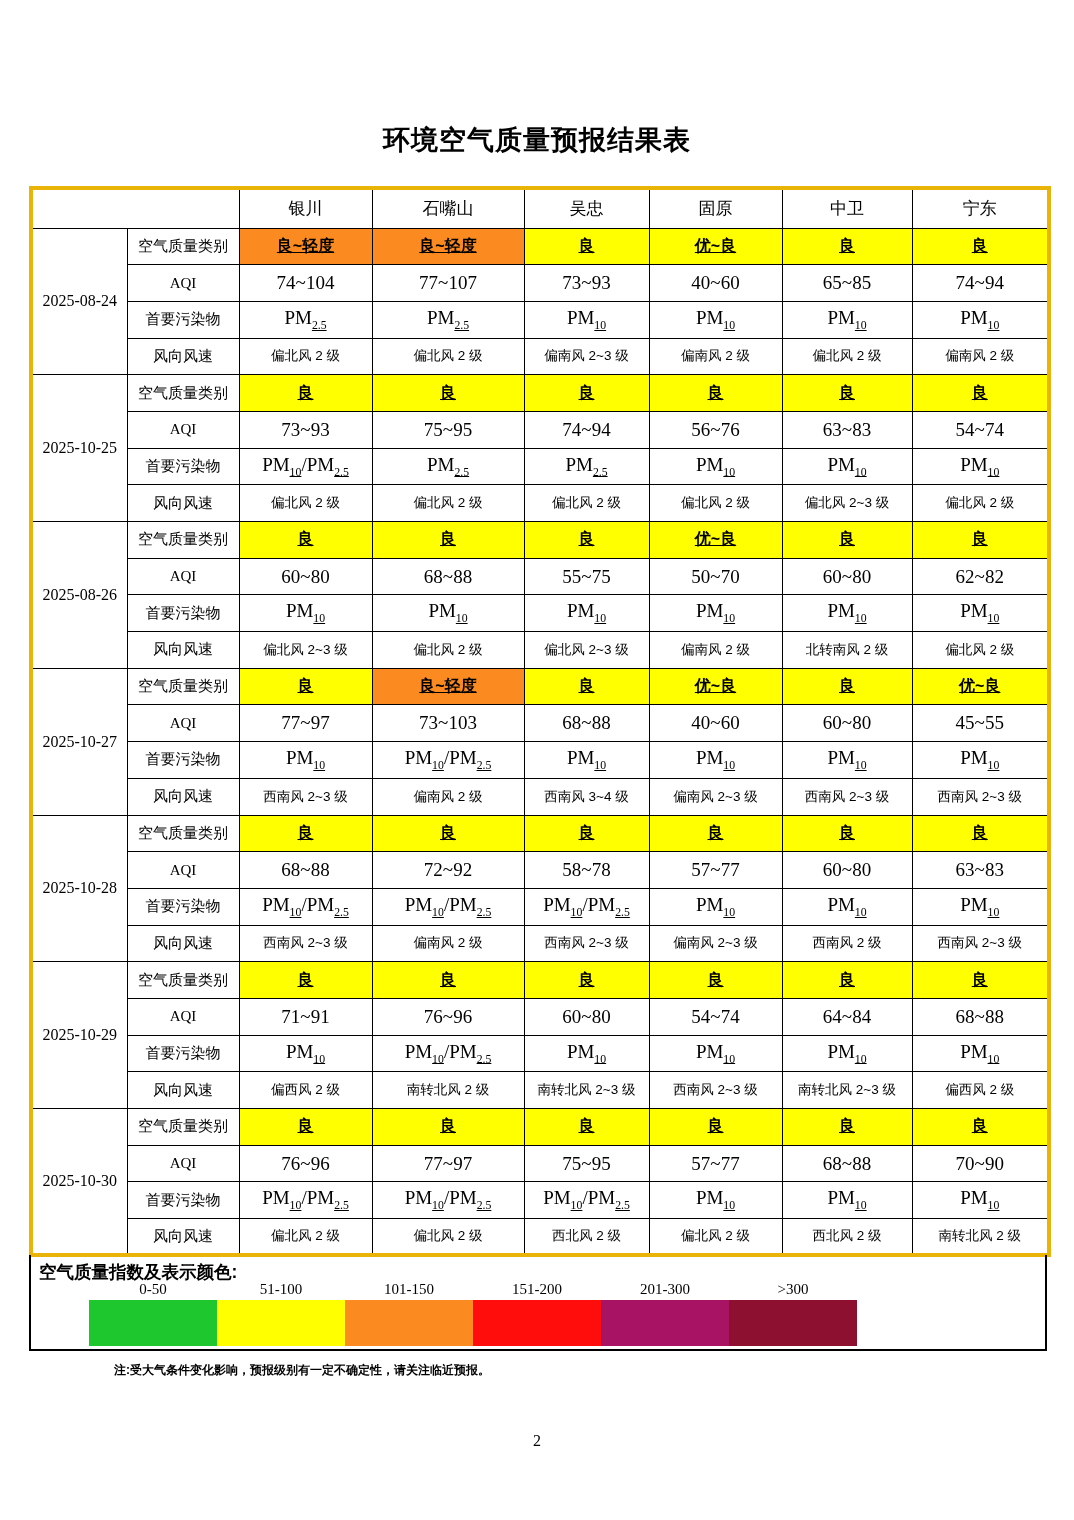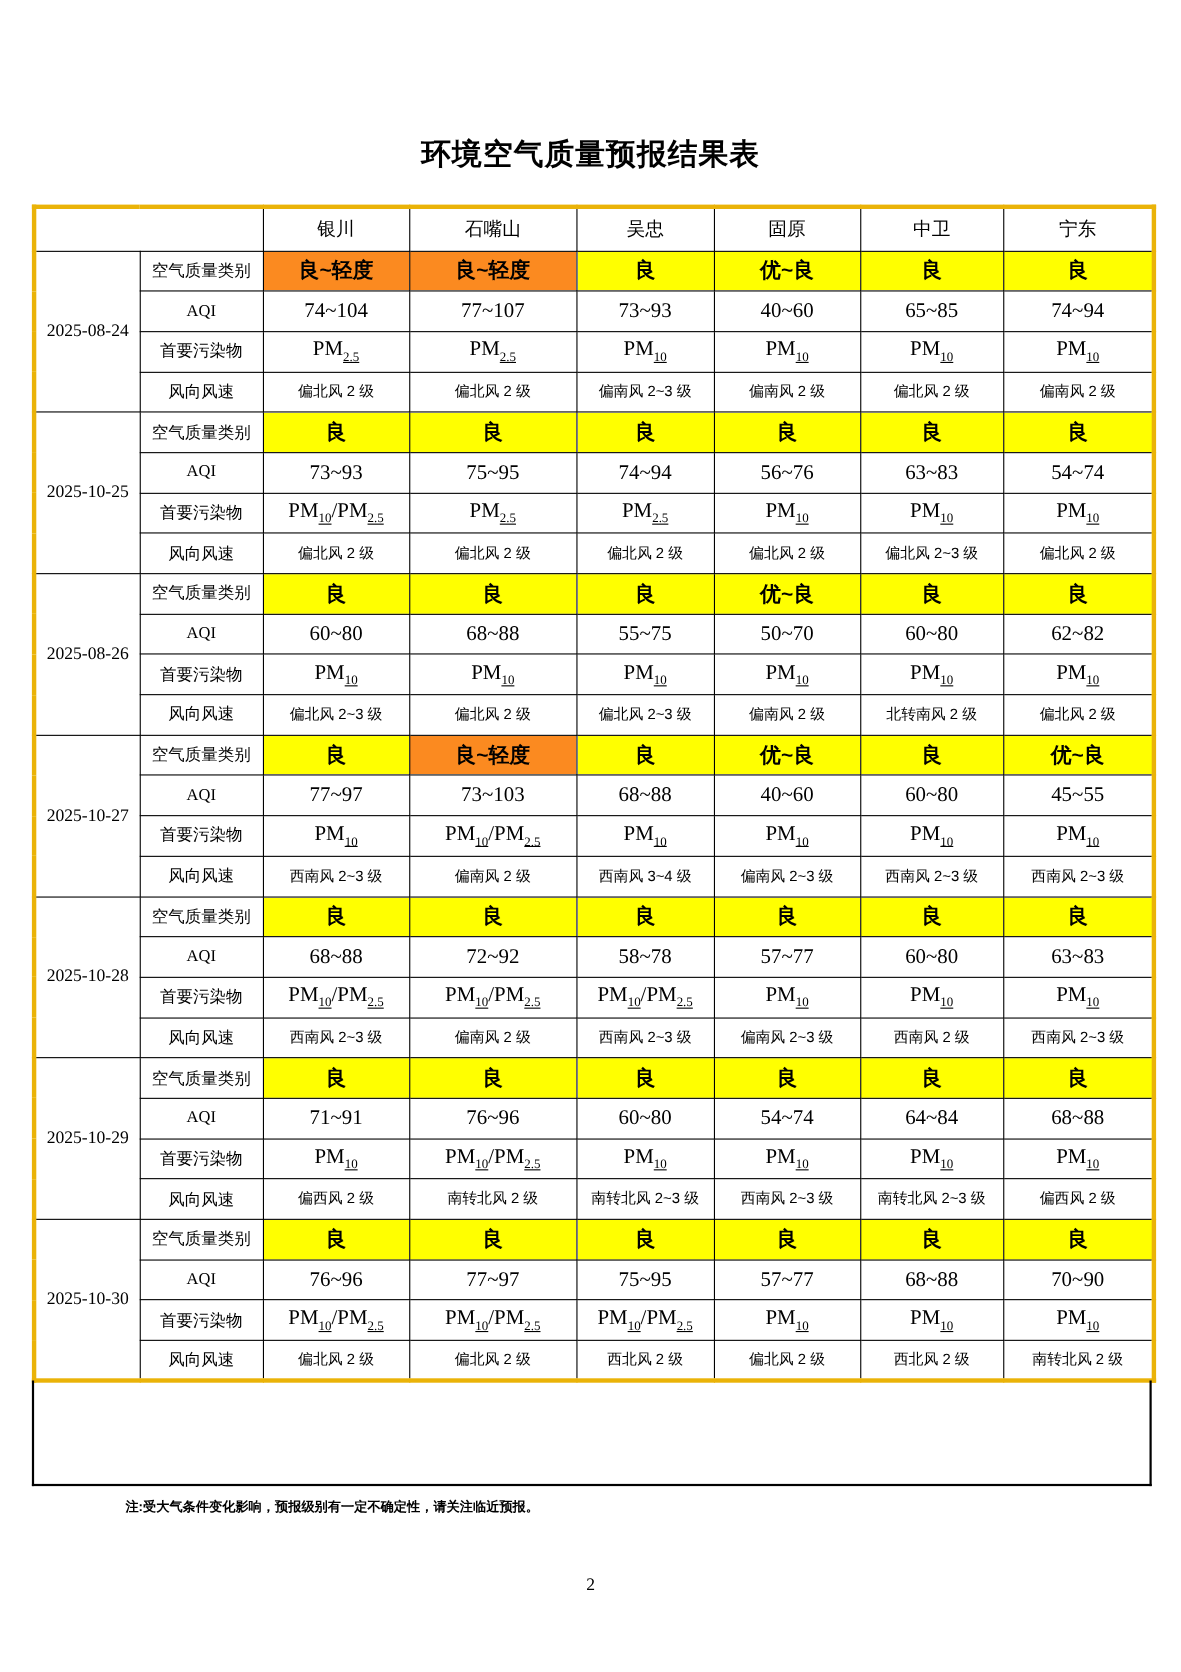--- a/index.html
+++ b/index.html
@@ -19,21 +19,21 @@
   }
   table.forecast th, table.forecast td {
     border: 1.5px solid #000; text-align: center; vertical-align: middle;
     padding: 0; overflow: hidden; white-space: nowrap;
   }
   tr.hdr { height: 40px; }
   th.city { font-weight: normal; font-size: 17px; }
   tr.r { height: 36.7px; }
   td.date { font-family: "Liberation Serif", "DejaVu Serif", serif; font-size: 16px; }
   td.rlabel { font-size: 15px; font-family: "Liberation Serif", serif; }
-  td.cat { font-weight: bold; font-size: 19px; }
+  td.cat { font-weight: bold; font-size: 16px; text-decoration: underline; }
   td.aqi { font-family: "Liberation Serif", "DejaVu Serif", serif; font-size: 19px; }
   td.pol { font-family: "Liberation Serif", "DejaVu Serif", serif; font-size: 19px; }
   td.pol sub { font-size: 62%; text-decoration: underline; }
   td.wind { font-size: 13.5px; margin-top: 32px; }
   .legend-box {
     width: 1014px; margin-left: 29px; margin-top: -2px;
     border: 2px solid #000; border-top: none; height: 94px;
     position: relative;
   }
   .legend-title { font-size: 17.5px; font-weight: 600; padding: 5px 0 0 8px; }
@@ -337,17 +337,36 @@
         <td class="wind">偏北风 2 级</td>
         <td class="wind">西北风 2 级</td>
         <td class="wind">偏北风 2 级</td>
         <td class="wind">西北风 2 级</td>
         <td class="wind">南转北风 2 级</td>
       </tr>
     </tbody>
 </table>
 
 <div class="legend-box">
+  <div class="legend-title">空气质量指数及表示颜色:</div>
+  <div class="legend-scale">
+    <div class="legend-labels" id="legend-labels">
+        <div class="legend-label">0-50</div>
+        <div class="legend-label">51-100</div>
+        <div class="legend-label">101-150</div>
+        <div class="legend-label">151-200</div>
+        <div class="legend-label">201-300</div>
+        <div class="legend-label">&gt;300</div>
+      </div>
+    <div class="legend-bar" id="legend-bar">
+        <div class="legend-swatch" style="background: rgb(30, 199, 45);"></div>
+        <div class="legend-swatch" style="background: rgb(255, 255, 0);"></div>
+        <div class="legend-swatch" style="background: rgb(251, 138, 32);"></div>
+        <div class="legend-swatch" style="background: rgb(255, 13, 13);"></div>
+        <div class="legend-swatch" style="background: rgb(168, 19, 99);"></div>
+        <div class="legend-swatch" style="background: rgb(142, 16, 48);"></div>
+      </div>
+  </div>
 </div>
 
 <div class="doc-note">注:受大气条件变化影响，预报级别有一定不确定性，请关注临近预报。</div>
 
 <div class="page-number">2</div>
 
 </body></html>

